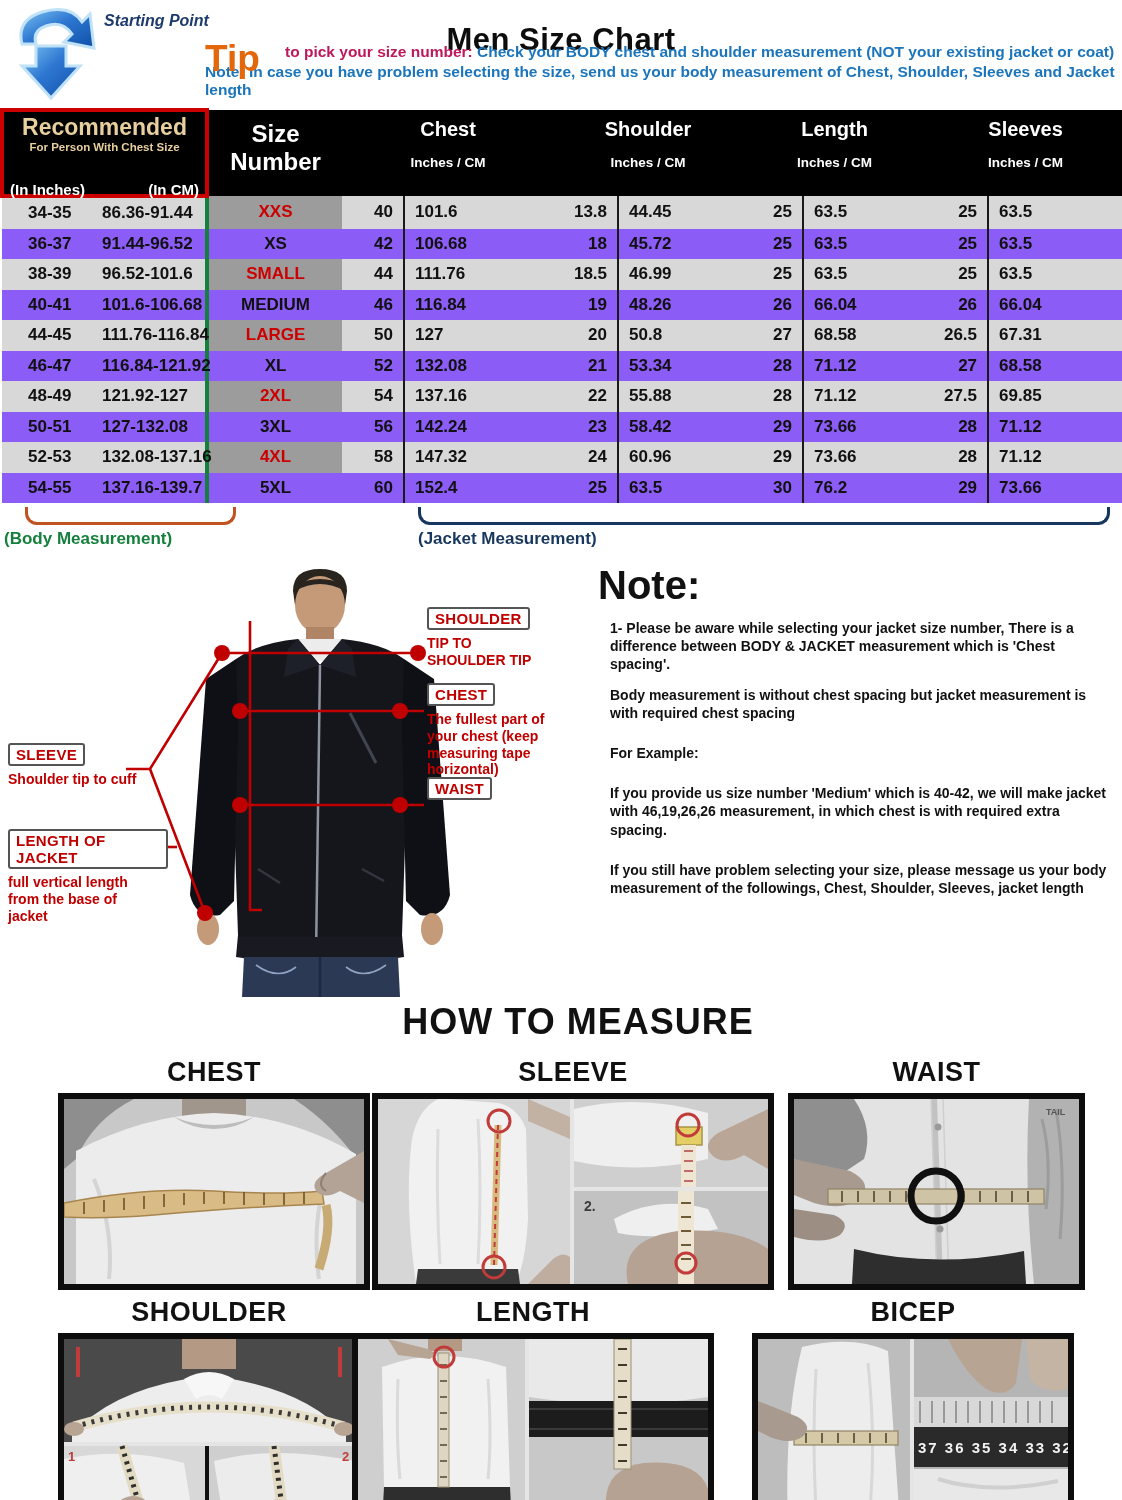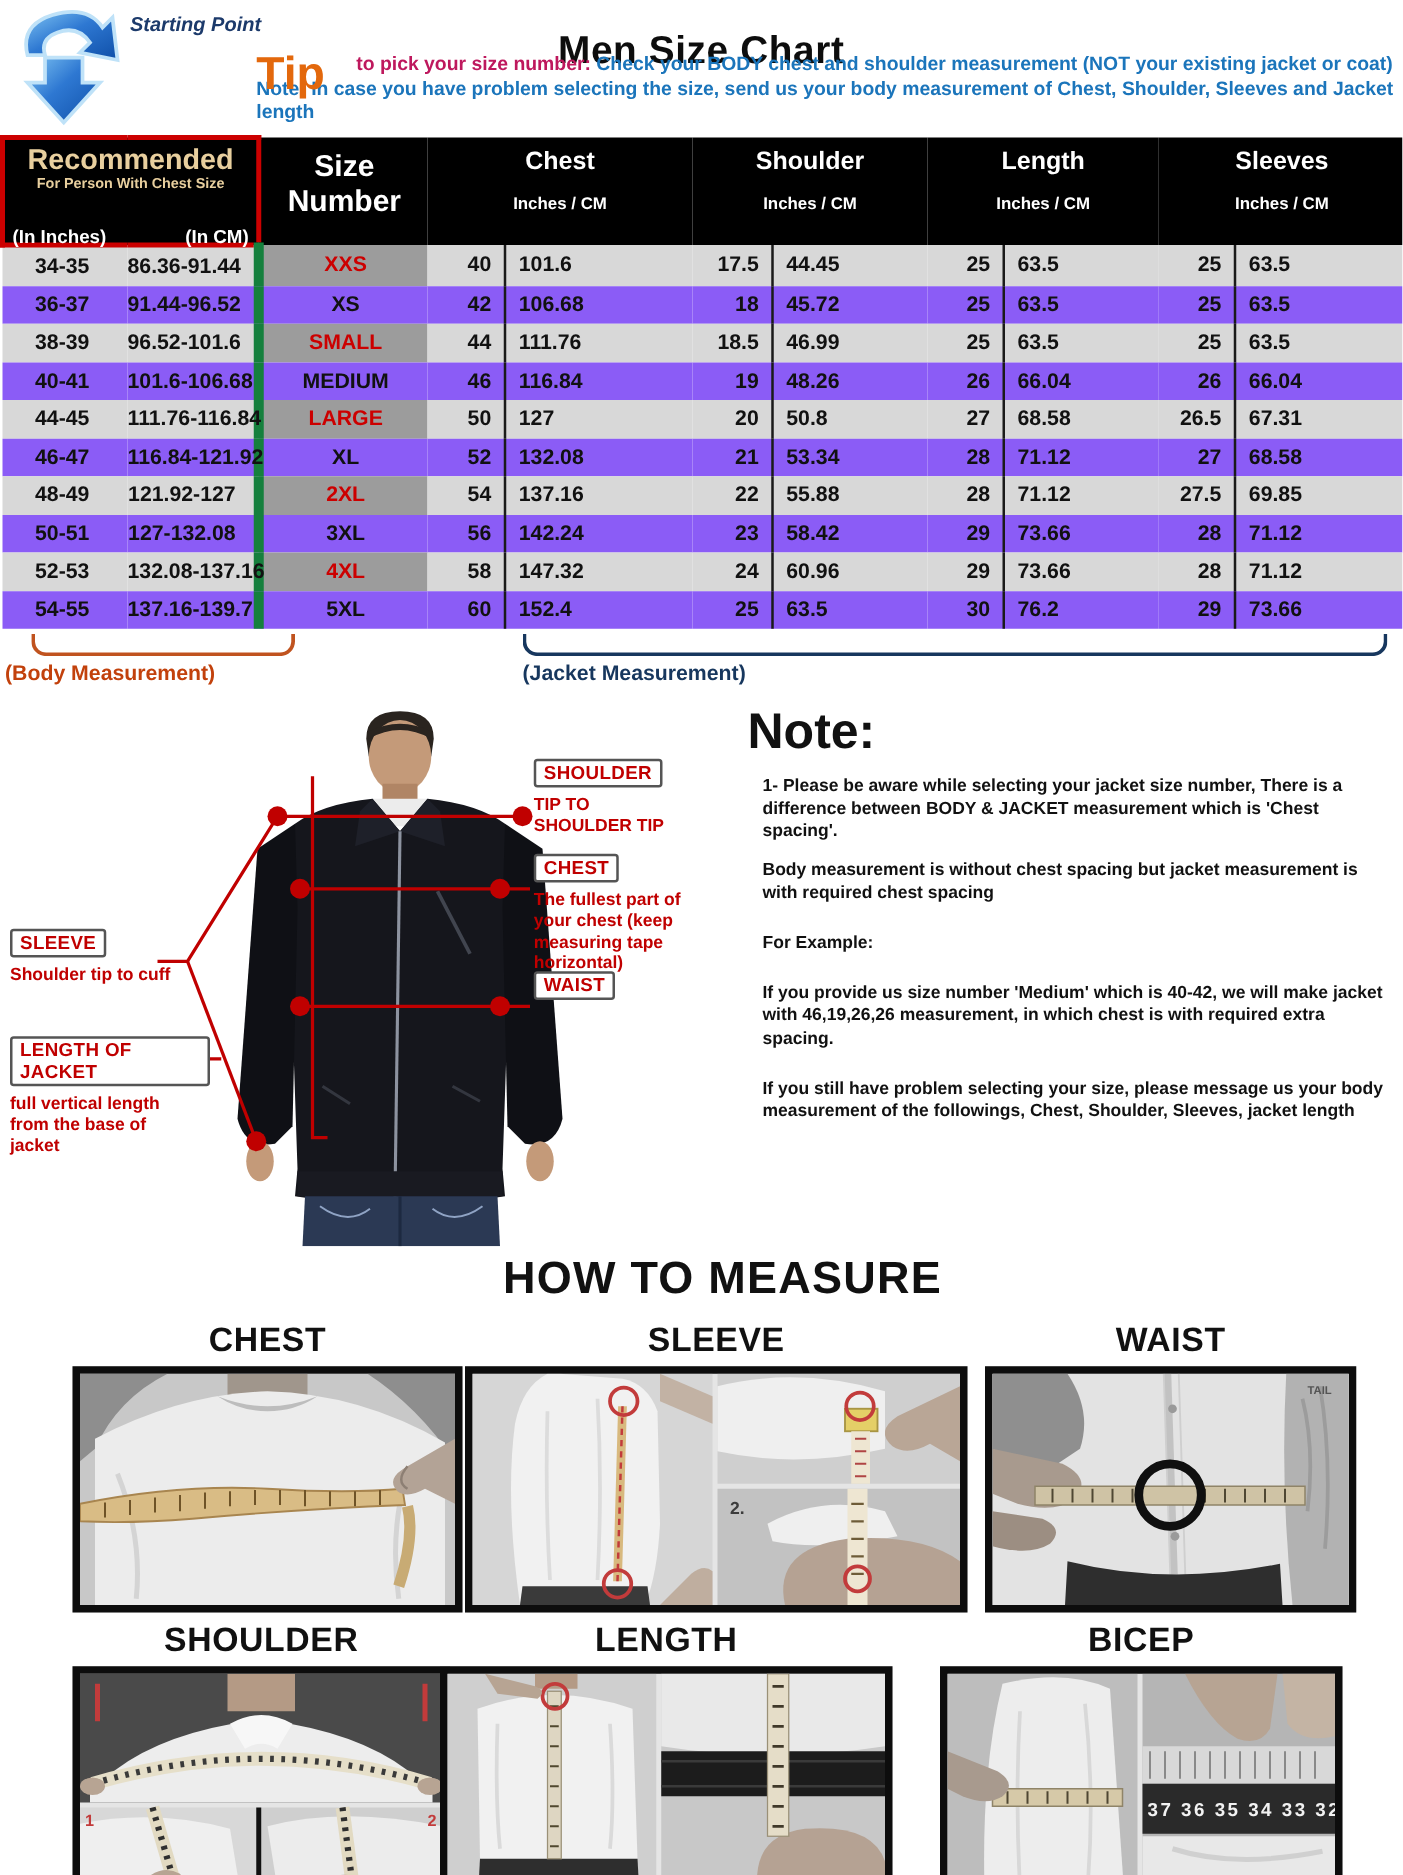--- a/index.html
+++ b/index.html
@@ -27,34 +27,34 @@
   .rec-sub{font-size:11.5px;font-weight:bold;color:#e8cf9e;text-align:center;margin-top:2px;}
   .rec-units{display:flex;justify-content:space-between;font-size:15px;font-weight:bold;color:#fff;}
   th.sizehead{font-size:24px;font-weight:bold;}
   th.sizehead .sz-in{padding-top:10px;line-height:1.15;text-align:center;}
   th.pair .main{font-size:20px;font-weight:bold;text-align:center;padding-top:8px;}
   th.pair .sub{font-size:13.5px;font-weight:bold;text-align:center;padding-top:14px;color:#fff;}
   td{font-size:17px;font-weight:bold;height:30.5px;padding:0;white-space:nowrap;}
   tr.odd td{background:#d8d8d8;}
   tr.even td{background:#8b5cf6;}
   td.rin{text-align:left;padding-left:26px;}
-  td.rcm{text-align:center;padding-right:14px;border-right:8px solid #15803d;}
+  td.rcm{text-align:left;padding-right:14px;border-right:4px solid #15803d;}
   td.szc{text-align:center;}
   tr.odd td.szc{background:#9c9c9c;}
   tr.hl td.szc{color:#cc0000;}
   td.inc{text-align:right;padding-right:10px;}
   td.cmc{text-align:left;padding-left:10px;border-left:2px solid #1a1a1a;}
   
   .brackets{position:relative;height:62px;}
   .brk{position:absolute;height:15px;border:3px solid;border-top:none;
        border-radius:0 0 12px 12px;top:4px;}
   .brk.body{left:25px;width:205px;border-color:#c0531f;}
   .brk.jacket{left:418px;width:686px;border-color:#17375e;}
   .brk-label{position:absolute;top:26px;font-size:17px;font-weight:bold;}
-  .brk-label.body{left:4px;color:#c2410c;}
+  .brk-label.body{left:4px;color:#15803d;}
   .brk-label.jacket{left:418px;width:686px;color:#17375e;}
   
   .middle{position:relative;height:432px;}
   .fig-svg{position:absolute;left:0;top:0;}
   .callout{position:absolute;}
   .co-box{display:inline-block;border:2px solid #555;border-radius:3px;background:#fff;
           padding:1px 6px;font-size:15px;font-weight:bold;color:#c00000;letter-spacing:.3px;}
   .co-desc{font-size:14px;font-weight:bold;color:#c00000;line-height:1.2;margin-top:5px;}
   .note{position:absolute;left:598px;top:0;width:522px;}
   .note-h{font-size:40px;font-weight:bold;line-height:1;}
@@ -147,21 +147,21 @@
         </th>
       </tr>
     </thead>
     <tbody>
     <tr class="odd hl">
       <td class="rin">34-35</td>
       <td class="rcm">86.36-91.44</td>
       <td class="szc">XXS</td>
       <td class="inc">40</td>
       <td class="cmc">101.6</td>
-      <td class="inc">17.5</td>
+      <td class="inc">13.8</td>
       <td class="cmc">44.45</td>
       <td class="inc">25</td>
       <td class="cmc">63.5</td>
       <td class="inc">25</td>
       <td class="cmc">63.5</td>
     </tr>
 
     <tr class="even">
       <td class="rin">36-37</td>
       <td class="rcm">91.44-96.52</td>

